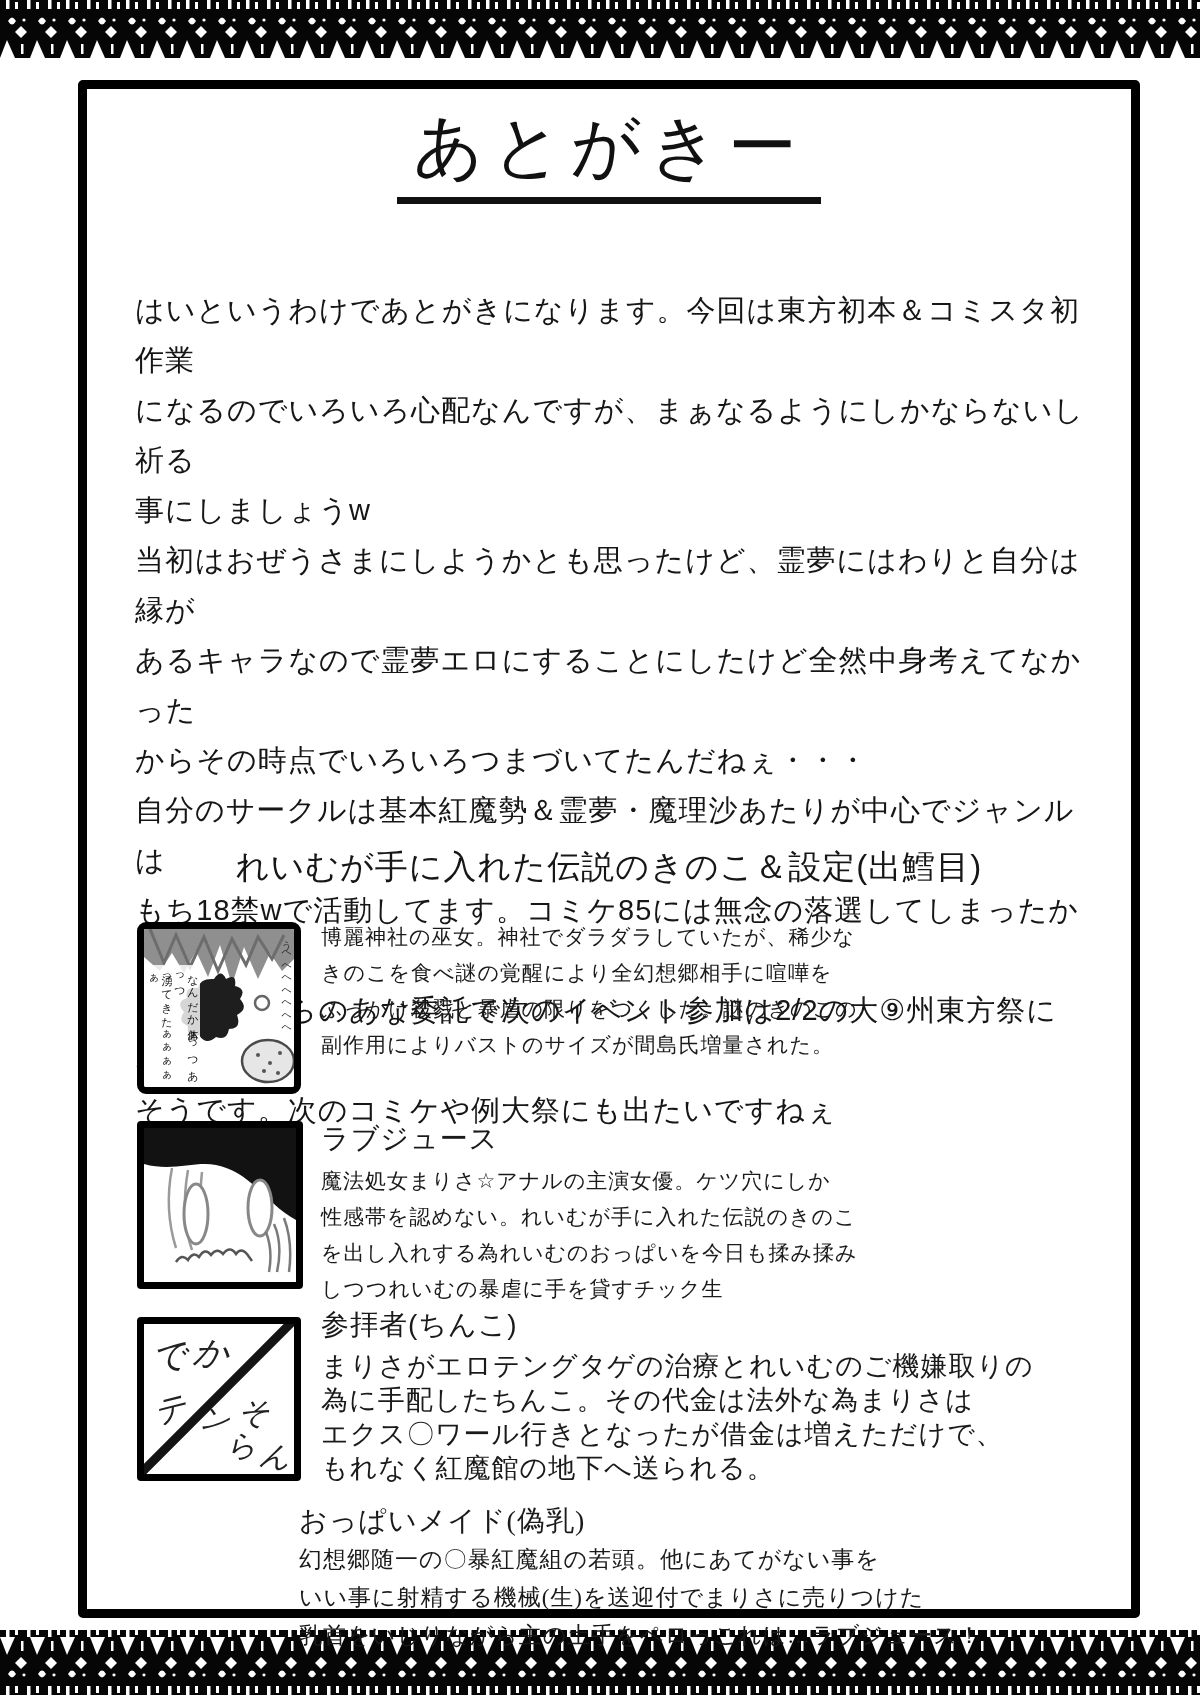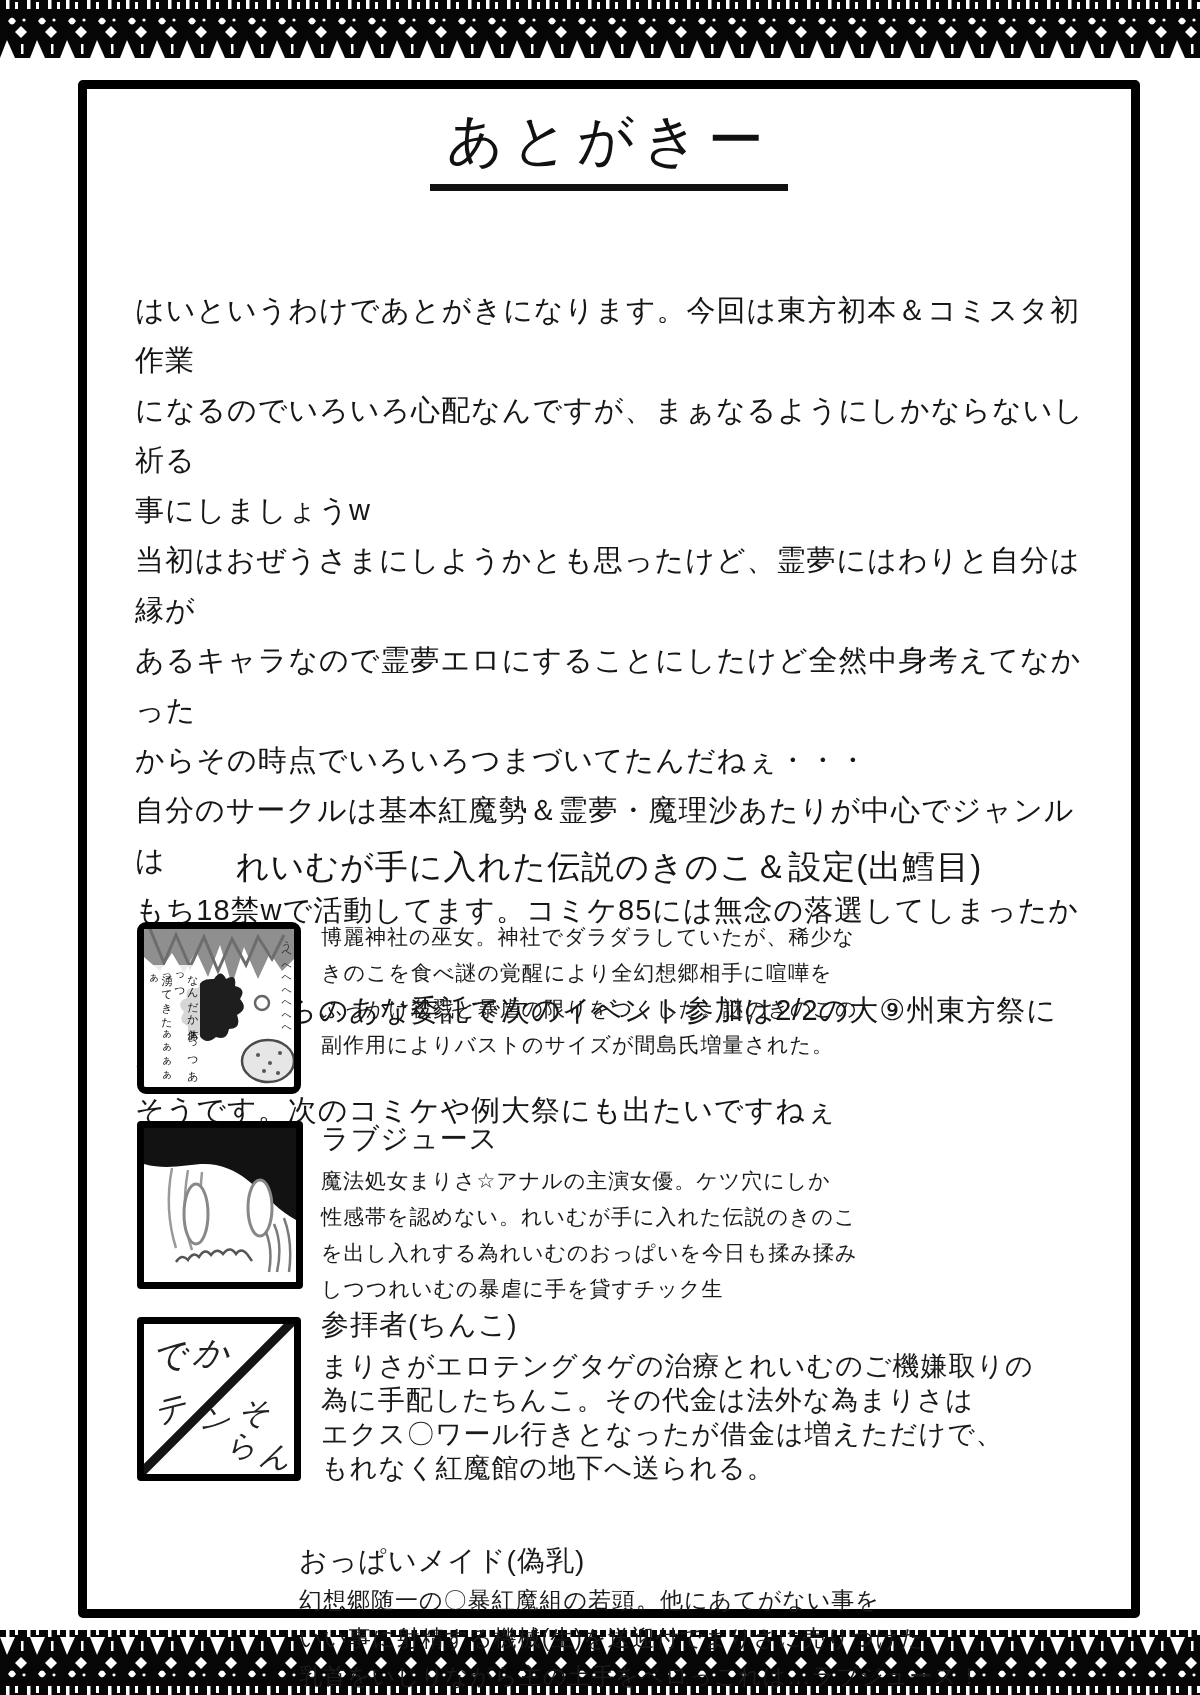--- a/index.html
+++ b/index.html
@@ -10,40 +10,40 @@
   }
   .lace{position:absolute;left:0;width:1200px;display:block;}
   .lace-top{top:0;height:58px;}
   .lace-bottom{top:1630px;height:65px;}
   .frame{
     position:absolute;left:78px;top:80px;width:1062px;height:1538px;
     border:9px solid #000;border-radius:5px;background:#fff;box-sizing:border-box;
   }
   .title-wrap{position:absolute;left:0;top:22px;width:100%;text-align:center;}
   .title{
-    display:inline-block;font-size:56px;letter-spacing:8px;font-weight:500;
+    display:inline-block;font-size:69px;letter-spacing:8px;font-weight:500;
     padding:0 16px 14px 16px;border-bottom:7px solid #111;line-height:1.05;text-align:right;
   }
   .body-text{
     position:absolute;left:48px;top:196px;width:950px;
     font-size:29px;line-height:50px;letter-spacing:1px;
     white-space:pre-line;color:#161616;
   }
   .section-heading{
     position:absolute;left:0;top:756px;width:100%;text-align:center;
     font-size:33px;letter-spacing:1px;color:#161616;
   }
   .entry-text{position:absolute;left:234px;width:790px;color:#1a1a1a;}
   .entry-name{font-size:28px;line-height:36px;margin-bottom:6px;letter-spacing:1px;}
   .entry-desc{font-size:21px;line-height:36px;letter-spacing:1px;white-space:pre-line;}
   #e1{top:830px;}
   #e2{top:1032px;}
   #e3{top:1218px;}
   #e3 .entry-desc{font-size:27px;line-height:34px;}
-  #e4{top:1456px;left:212px;}
+  #e4{top:1416px;left:212px;font-family:Liberation Serif, serif;}
   #e4 .entry-name{line-height:32px;margin-bottom:4px;}
   #e4 .entry-desc{font-size:23px;line-height:38px;}
   .panel{
     position:absolute;left:50px;background:#fff;border:7px solid #000;
     box-sizing:border-box;overflow:hidden;
   }
   #p1{top:833px;width:164px;height:172px;border-radius:9px;}
   #p2{top:1032px;width:166px;height:168px;border-radius:4px;}
   #p3{top:1228px;width:164px;height:164px;border-radius:4px;}
   .panel svg{position:absolute;left:0;top:0;}

